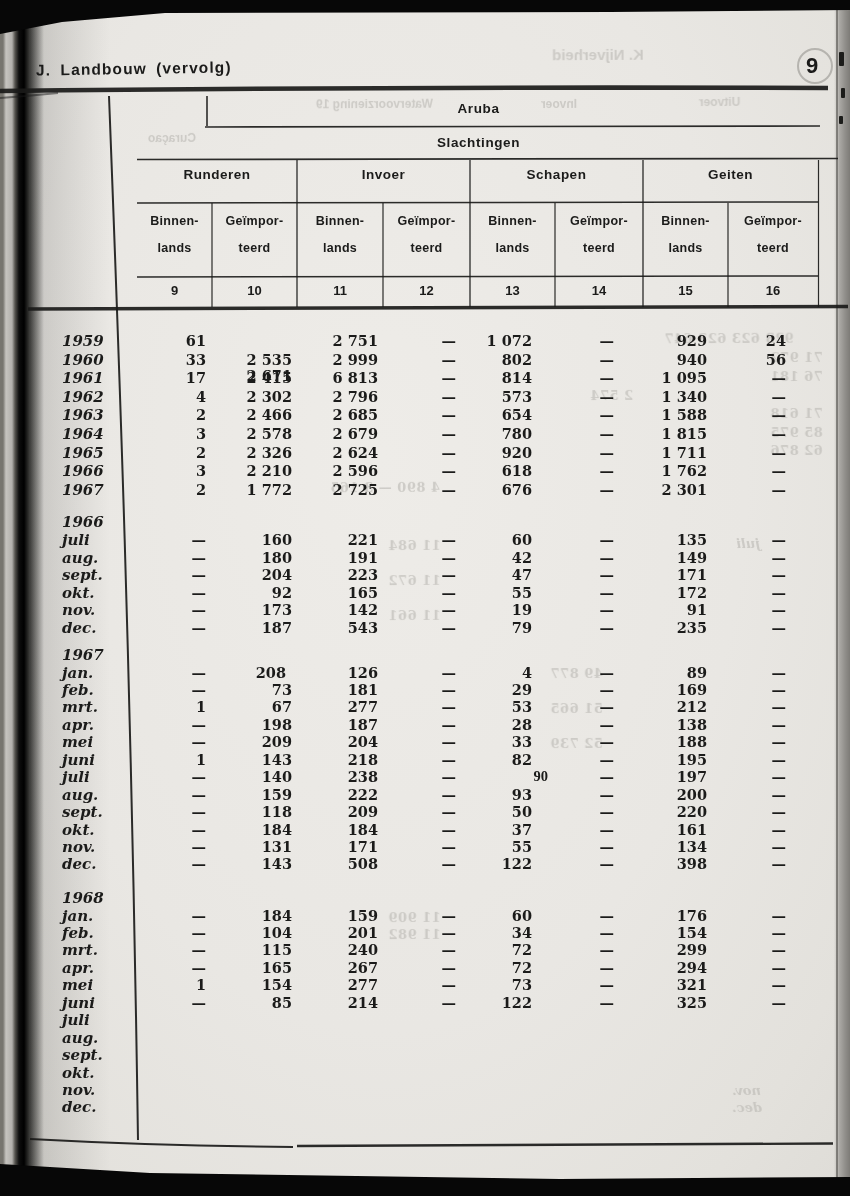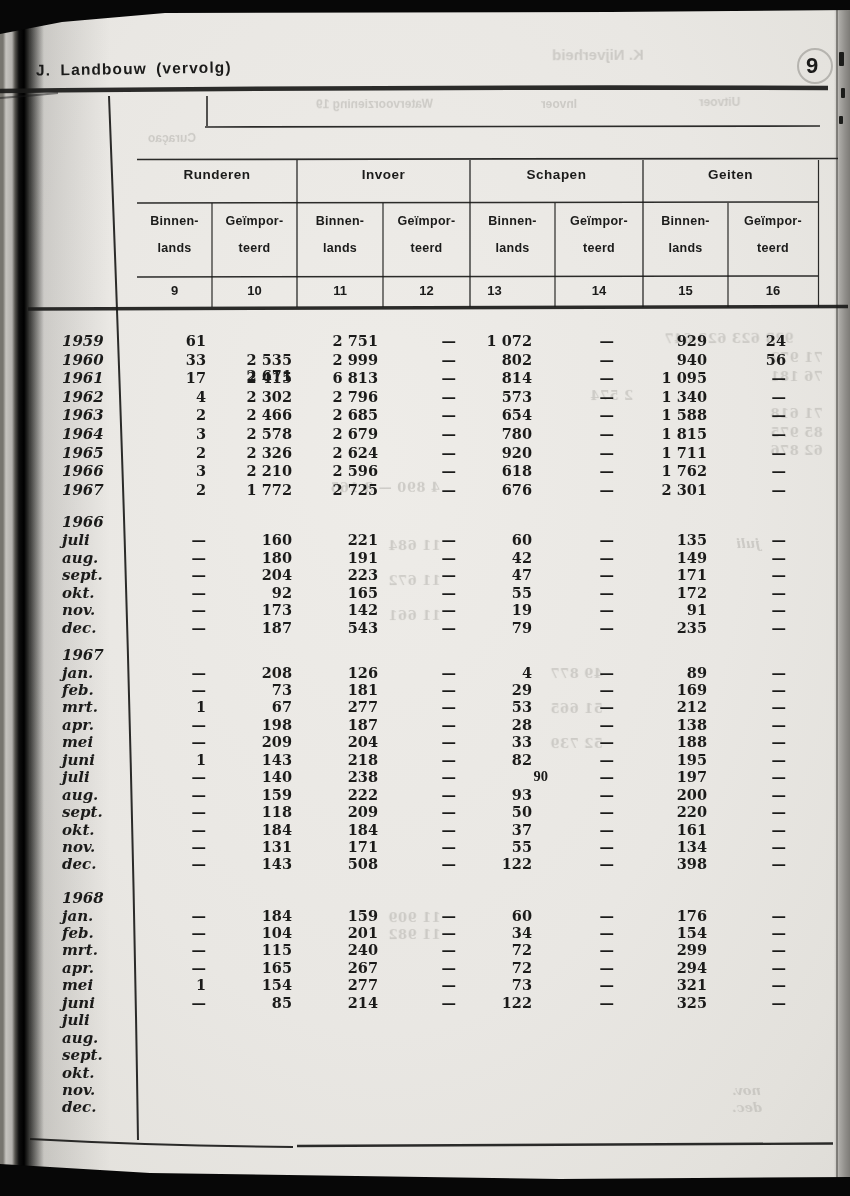--- a/index.html
+++ b/index.html
@@ -117,41 +117,43 @@
   <div class="abs right-band-line"></div>
   <div class="abs rmark" style="right:6px;top:52px;width:5px;height:14px;"></div>
   <div class="abs rmark" style="right:5px;top:88px;width:4px;height:10px;"></div>
   <div class="abs rmark" style="right:7px;top:116px;width:4px;height:8px;"></div>
   <div class="abs top-black"></div>
   <div class="abs bottom-black"></div>
 
   <div class="abs txt hdr-title">J.  Landbouw (vervolg)</div>
   <div class="abs txt page-circle"></div>
   <div class="abs txt page-num">9</div>
+  <div class="abs txt t-center" style="top:101px;">Aruba</div>
+  <div class="abs txt t-center" style="top:135px;">Slachtingen</div>
 
   <div class="abs txt" id="thead">
       <div class="group-label" style="left: 137px; width: 160px;">Runderen</div>
       <div class="group-label" style="left: 297px; width: 173px;">Invoer</div>
       <div class="group-label" style="left: 470px; width: 173px;">Schapen</div>
       <div class="group-label" style="left: 643px; width: 175px;">Geiten</div>
       <div class="subh" style="left: 137px; width: 75px; top: 214px;">Binnen-</div>
       <div class="subh" style="left: 137px; width: 75px; top: 241px;">lands</div>
       <div class="colnum" style="left: 137px; width: 75px;">9</div>
       <div class="subh" style="left: 212px; width: 85px; top: 214px;">Geïmpor-</div>
       <div class="subh" style="left: 212px; width: 85px; top: 241px;">teerd</div>
       <div class="colnum" style="left: 212px; width: 85px;">10</div>
       <div class="subh" style="left: 297px; width: 86px; top: 214px;">Binnen-</div>
       <div class="subh" style="left: 297px; width: 86px; top: 241px;">lands</div>
       <div class="colnum" style="left: 297px; width: 86px;">11</div>
       <div class="subh" style="left: 383px; width: 87px; top: 214px;">Geïmpor-</div>
       <div class="subh" style="left: 383px; width: 87px; top: 241px;">teerd</div>
       <div class="colnum" style="left: 383px; width: 87px;">12</div>
       <div class="subh" style="left: 470px; width: 85px; top: 214px;">Binnen-</div>
       <div class="subh" style="left: 470px; width: 85px; top: 241px;">lands</div>
-      <div class="colnum" style="left: 452px; width: 85px;">13</div>
+      <div class="colnum" style="left: 470px; width: 85px;">13</div>
       <div class="subh" style="left: 555px; width: 88px; top: 214px;">Geïmpor-</div>
       <div class="subh" style="left: 555px; width: 88px; top: 241px;">teerd</div>
       <div class="colnum" style="left: 555px; width: 88px;">14</div>
       <div class="subh" style="left: 643px; width: 85px; top: 214px;">Binnen-</div>
       <div class="subh" style="left: 643px; width: 85px; top: 241px;">lands</div>
       <div class="colnum" style="left: 643px; width: 85px;">15</div>
       <div class="subh" style="left: 728px; width: 90px; top: 214px;">Geïmpor-</div>
       <div class="subh" style="left: 728px; width: 90px; top: 241px;">teerd</div>
       <div class="colnum" style="left: 728px; width: 90px;">16</div>
     </div>
@@ -319,21 +321,21 @@
         <span class="cell" style="left: 353px; width: 87px; padding-right: 14px;">—</span>
         <span class="cell" style="left: 440px; width: 85px; padding-right: 23px;">79</span>
         <span class="cell" style="left: 525px; width: 88px; padding-right: 29px;">—</span>
         <span class="cell" style="left: 613px; width: 85px; padding-right: 21px;">235</span>
         <span class="cell" style="left: 698px; width: 90px; padding-right: 32px;">—</span>
       </div>
       <div class="sec-year" style="top: 646px;">1967</div>
       <div class="trow" style="top: 663.5px;">
         <span class="rlabel">jan.</span>
         <span class="cell" style="left: 107px; width: 75px; padding-right: 6px;">—</span>
-        <span class="cell" style="left: 182px; width: 85px; padding-right: 5px;">208</span>
+        <span class="cell" style="left: 176px; width: 85px; padding-right: 5px;">208</span>
         <span class="cell" style="left: 267px; width: 86px; padding-right: 5px;">126</span>
         <span class="cell" style="left: 353px; width: 87px; padding-right: 14px;">—</span>
         <span class="cell" style="left: 440px; width: 85px; padding-right: 23px;">4</span>
         <span class="cell" style="left: 525px; width: 88px; padding-right: 29px;">—</span>
         <span class="cell" style="left: 613px; width: 85px; padding-right: 21px;">89</span>
         <span class="cell" style="left: 698px; width: 90px; padding-right: 32px;">—</span>
       </div>
       <div class="trow" style="top: 680.95px;">
         <span class="rlabel">feb.</span>
         <span class="cell" style="left: 107px; width: 75px; padding-right: 6px;">—</span>

